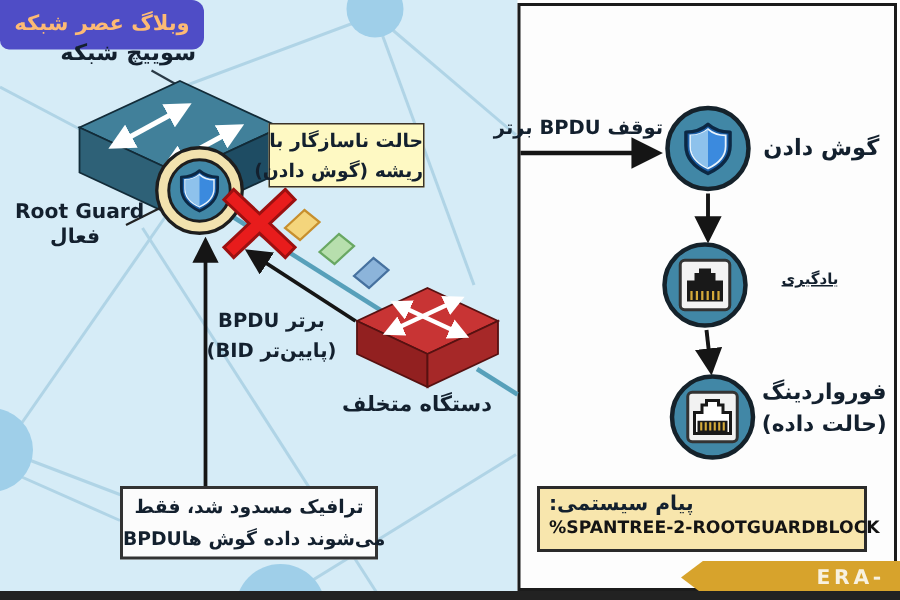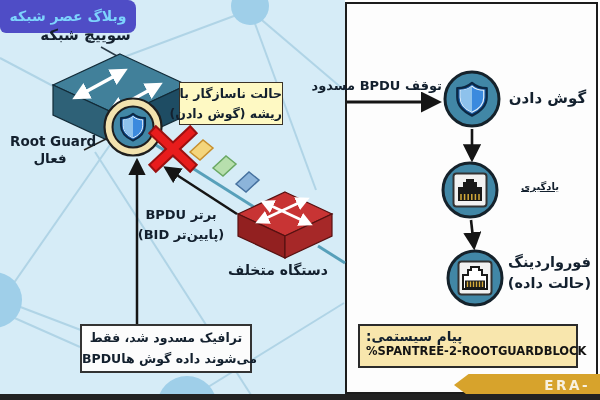--- a/index.html
+++ b/index.html
@@ -5,21 +5,21 @@
   html,body{margin:0;padding:0;background:#fff;}
   #stage{position:relative;width:600px;height:400px;overflow:hidden;
          font-family:"DejaVu Sans",sans-serif;background:#fff;}
   .abs{position:absolute;}
   #left-panel{left:0;top:0;width:345px;height:400px;background:#d6ecf7;}
   #right-panel{left:345px;top:2px;width:253px;height:392px;background:#fdfdfd;
                border:2px solid #1c1c1c;box-sizing:border-box;}
   #diagram-svg{left:0;top:0;width:600px;height:400px;pointer-events:none;}
   .txt{color:#13202e;font-weight:bold;text-align:center;white-space:nowrap;}
   #banner{left:0;top:0;width:136px;height:33px;background:#4f4dc6;
-          border-radius:0 8px 8px 6px;color:#7dd3fc;font-weight:bold;font-size:14px;
+          border-radius:0 8px 8px 6px;color:#fdba74;font-weight:bold;font-size:14px;
           line-height:33px;text-align:center;direction:rtl;}
   #switch-label{left:28px;top:26px;width:115px;font-size:15px;direction:rtl;}
   #root-guard-1{left:10px;top:133px;width:80px;font-size:13.5px;direction:ltr;}
   #root-guard-2{left:10px;top:150px;width:80px;font-size:13.5px;direction:rtl;}
   #callout{left:179px;top:82px;width:104px;height:43px;background:#fef9c3;
            border:1.6px solid #3a3228;box-sizing:border-box;direction:rtl;
            font-size:12.5px;line-height:1.58;padding-top:1px;}
   #bpdu-label{left:136px;top:205px;width:90px;font-size:13px;line-height:1.5;direction:ltr;}
   #offender-label{left:226px;top:262px;width:104px;font-size:14px;direction:rtl;}
   #note-box{left:80px;top:324px;width:172px;height:49px;background:#fcfcfc;
@@ -191,21 +191,21 @@
     <div>(BID پایین‌تر)</div>
   </div>
 
   <div id="offender-label" class="abs txt">دستگاه متخلف</div>
 
   <div id="note-box" class="abs txt">
     <div dir="rtl">ترافیک مسدود شد، فقط</div>
     <div dir="ltr">BPDUها‎ گوش‎ داده‎ می‌شوند</div>
   </div>
 
-  <div id="stop-label" class="abs txt">توقف BPDU مسدود</div>
+  <div id="stop-label" class="abs txt">توقف BPDU برتر</div>
 
   <div id="stage-label-0" class="abs txt">گوش دادن</div>
   <div id="stage-label-1" class="abs txt">یادگیری</div>
   <div id="stage-label-2" class="abs txt">
     <div>فورواردینگ</div>
     <div>(حالت داده)</div>
   </div>
 
   <div id="syslog-box" class="abs">
     <div id="syslog-title">پیام سیستمی:</div>

